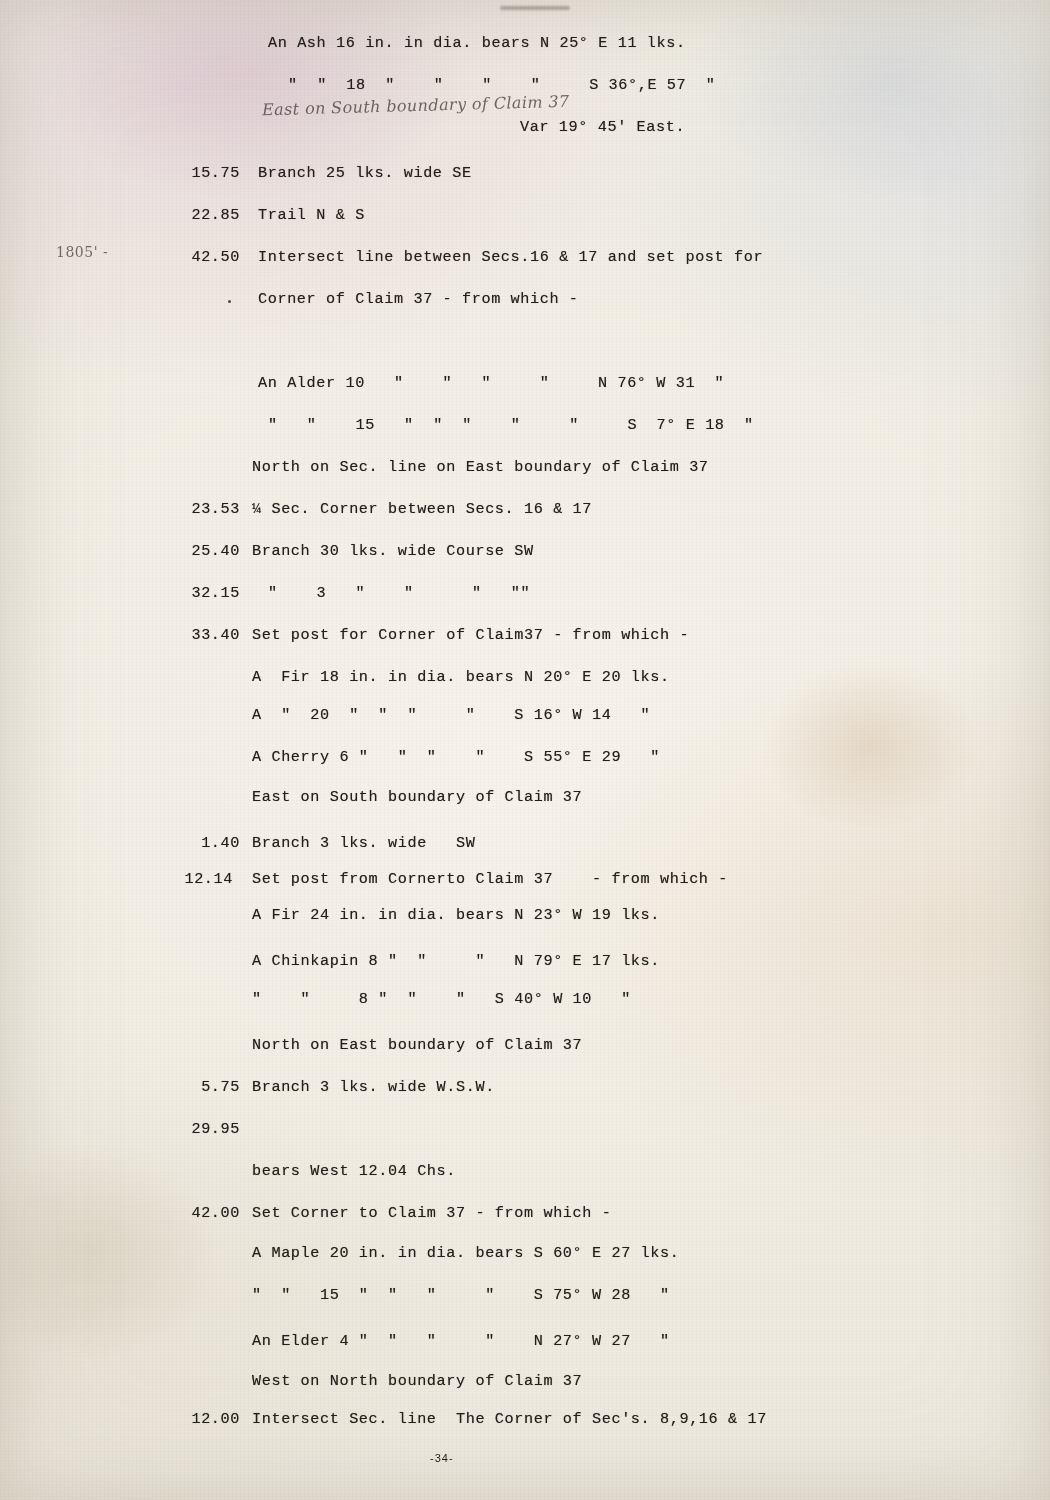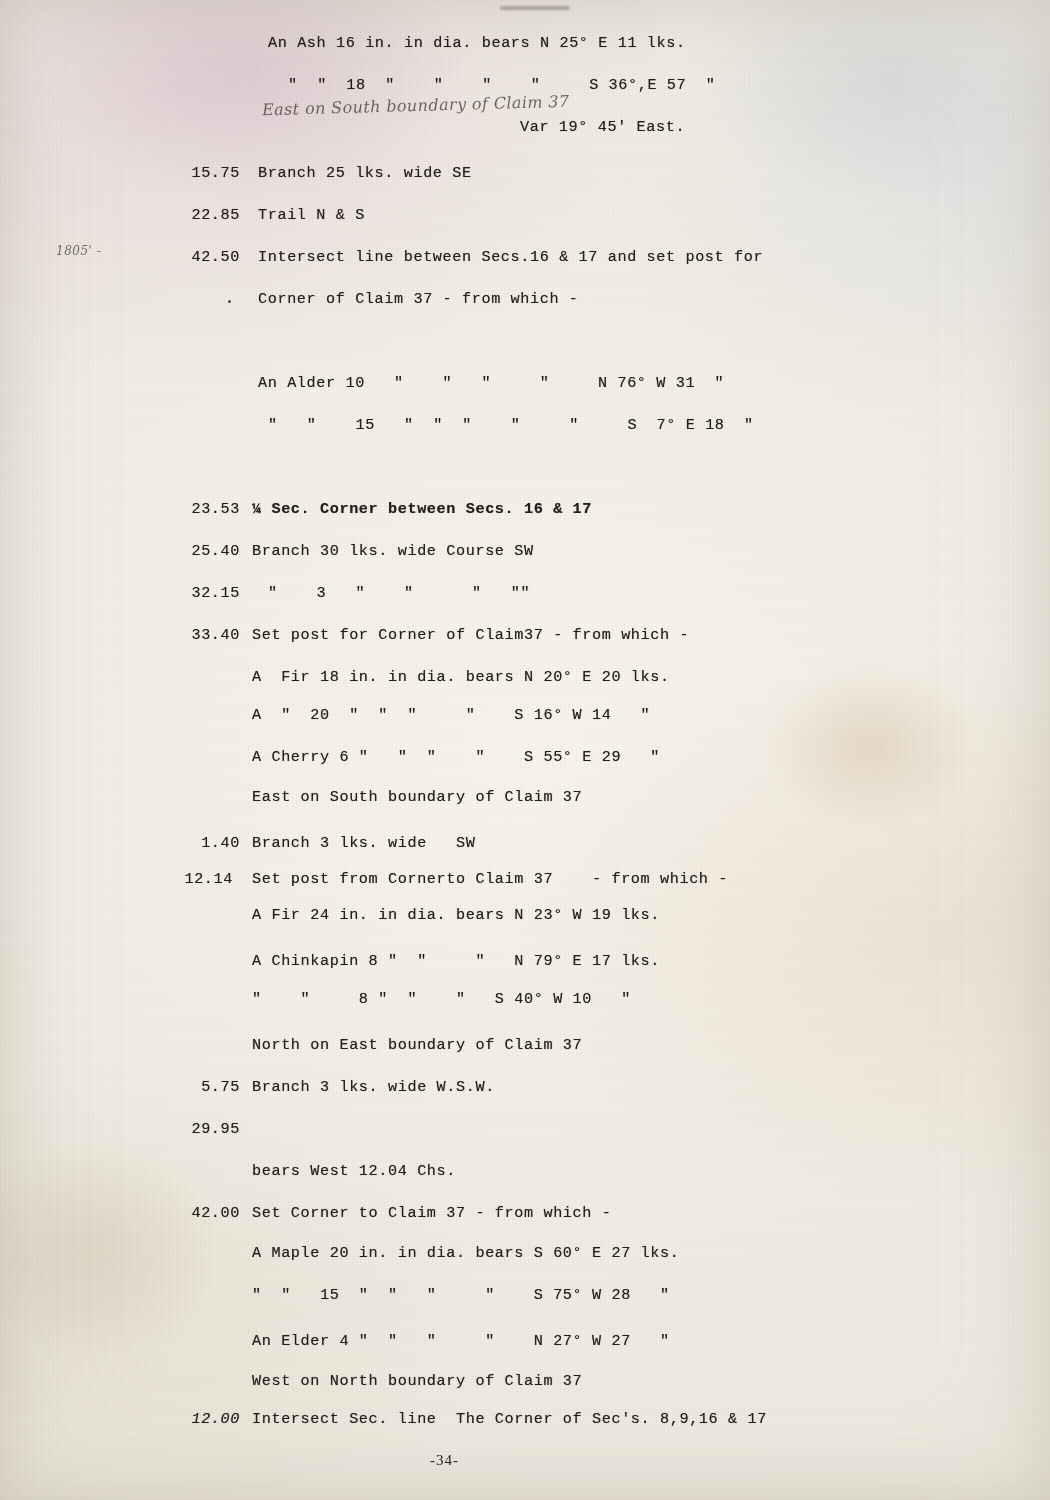--- a/index.html
+++ b/index.html
@@ -85,31 +85,30 @@
     font-size: 16px;
     letter-spacing: 0.4px;
     opacity: 0.72;
     transform: rotate(-1.6deg);
   }
   .margin-note {
     position: absolute;
     white-space: pre;
     color: #3a3530;
     font-family: "DejaVu Serif", serif;
-    font-style: italic;
-    font-size: 12px;
+    font-size: 14px;
     letter-spacing: 0.5px;
     opacity: 0.7;
   }
   .page-number {
     position: absolute;
     white-space: pre;
     color: #241f1c;
-    font-family: Liberation Serif, serif;
-    font-size: 15px;
+    font-family: Liberation Sans, sans-serif;
+    font-size: 11px;
     letter-spacing: 1px;
   }
   .top-smudge {
     position: absolute;
     left: 500px;
     top: 6px;
     width: 70px;
     height: 4px;
     background: rgba(60,52,46,0.35);
     filter: blur(1.2px);
@@ -158,23 +157,24 @@
 
     <div class="col-dist" style="left:130px; top:208px; width:110px;">22.85</div>
     <div class="doc-line" style="left:258px; top:208px;">Trail N &amp; S</div>
 
     <div class="col-dist" style="left:130px; top:250px; width:110px;">42.50</div>
     <div class="doc-line" style="left:258px; top:250px;">Intersect line between Secs.16 &amp; 17 and set post for</div>
 
     <div class="doc-line" style="left:258px; top:292px;">Corner of Claim 37 - from which -</div>
     <div class="doc-line" style="left:258px; top:376px;">An Alder 10   "    "   "     "     N 76° W 31  "</div>
     <div class="doc-line" style="left:268px; top:418px;">"   "    15   "  "  "    "     "     S  7° E 18  "</div>
+    <div class="doc-line" style="left:252px; top:460px;">North on Sec. line on East boundary of Claim 37</div>
 
     <div class="col-dist" style="left:130px; top:502px; width:110px;">23.53</div>
-    <div class="doc-line" style="left:252px; top:502px;font-weight:bold;">¼ Sec. Corner between Secs. 16 &amp; 17</div>
+    <div class="doc-line" style="left:252px; top:502px;">¼ Sec. Corner between Secs. 16 &amp; 17</div>
 
     <div class="col-dist" style="left:130px; top:544px; width:110px;">25.40</div>
     <div class="doc-line" style="left:252px; top:544px;">Branch 30 lks. wide Course SW</div>
 
     <div class="col-dist" style="left:130px; top:586px; width:110px;">32.15</div>
     <div class="doc-line" style="left:268px; top:586px;">"    3   "    "      "   ""</div>
 
     <div class="col-dist" style="left:130px; top:628px; width:110px;">33.40</div>
     <div class="doc-line" style="left:252px; top:628px;">Set post for Corner of Claim37 - from which -</div>
 
@@ -202,18 +202,18 @@
     <div class="doc-line" style="left:252px; top:1164px;">bears West 12.04 Chs.</div>
 
     <div class="col-dist" style="left:130px; top:1206px; width:110px;">42.00</div>
     <div class="doc-line" style="left:252px; top:1206px;text-align:right;">Set Corner to Claim 37 - from which -</div>
 
     <div class="doc-line" style="left:252px; top:1246px;">A Maple 20 in. in dia. bears S 60° E 27 lks.</div>
     <div class="doc-line" style="left:252px; top:1288px;">"  "   15  "  "   "     "    S 75° W 28   "</div>
     <div class="doc-line" style="left:252px; top:1334px;">An Elder 4 "  "   "     "    N 27° W 27   "</div>
     <div class="doc-line" style="left:252px; top:1374px;">West on North boundary of Claim 37</div>
 
-    <div class="col-dist" style="left:130px; top:1412px; width:110px;font-style:italic;">12.00</div>
+    <div class="col-dist" style="left:130px; top:1412px; width:110px;">12.00</div>
     <div class="doc-line" style="left:252px; top:1412px;">Intersect Sec. line  The Corner of Sec's. 8,9,16 &amp; 17</div>
 
     <div class="page-number" style="left:430px; top:1452px;">-34-</div>
   </div>
 </div>
 
 </body></html>

